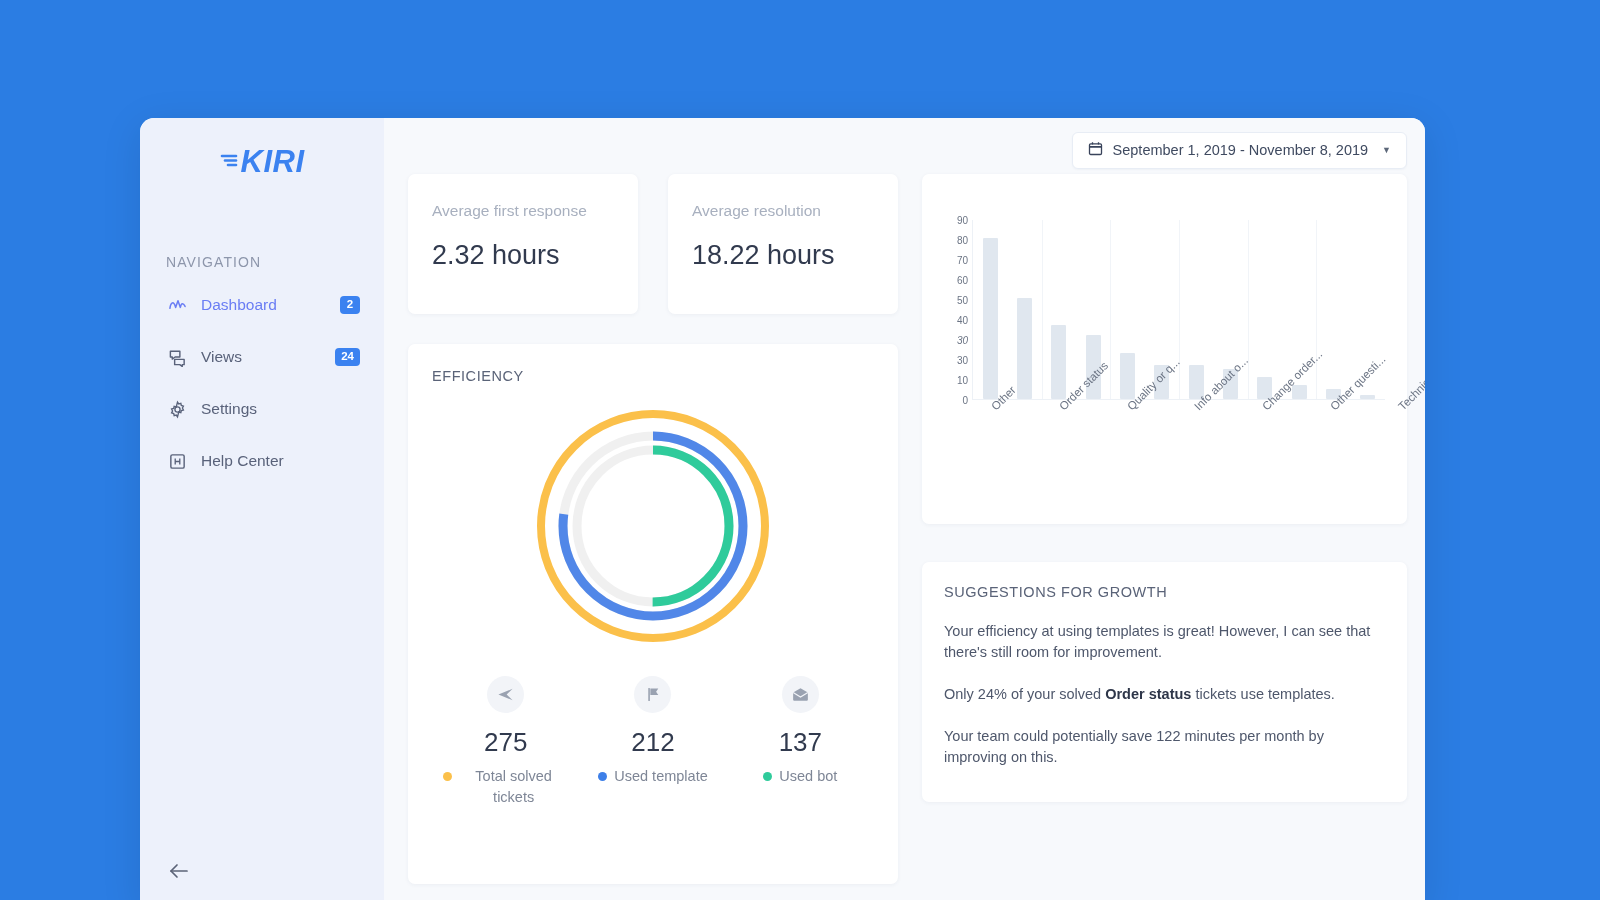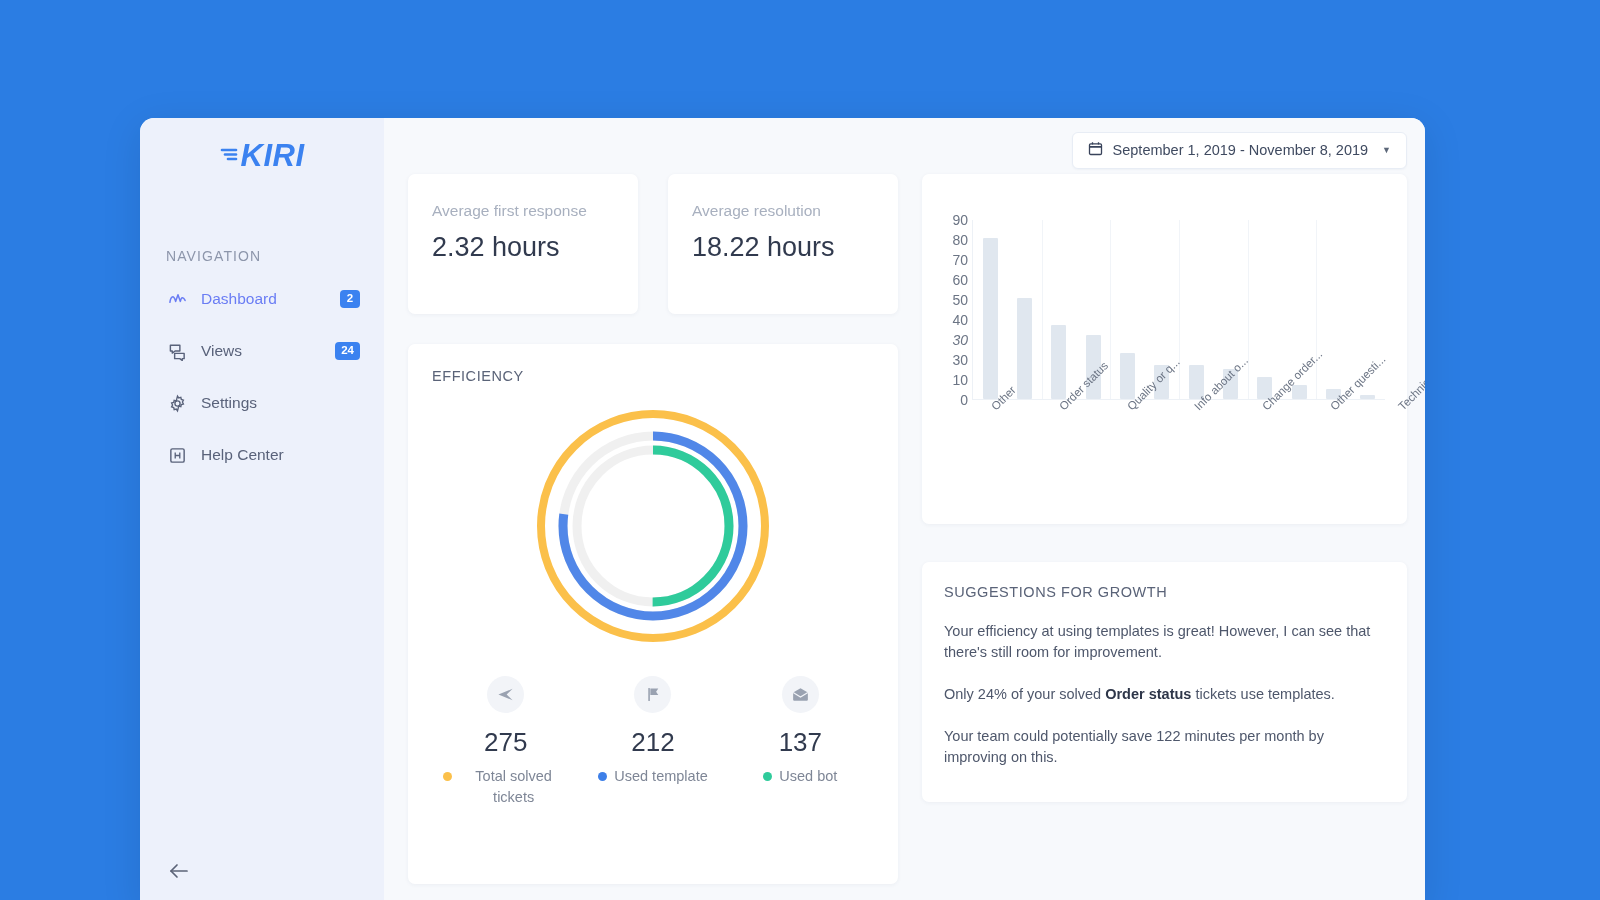--- a/index.html
+++ b/index.html
@@ -22,21 +22,21 @@
   
   #sidebar {
     width: 244px; height: 100%;
     background: #EDF1FB;
     border-radius: 14px 0 0 0;
     position: relative;
     flex: 0 0 244px;
   }
   .logo-wrap {
     display: flex; align-items: center; justify-content: center;
-    padding-top: 20px; padding-bottom: 4px;
+    padding-top: 26px; padding-bottom: 4px;
   }
   .logo-text {
     font-size: 31px; font-weight: bold; font-style: italic;
     color: #3B82F0; letter-spacing: 0.5px;
     font-family: "Liberation Sans", sans-serif;
   }
   .logo-mark { margin-right: 2px; display:inline-block; vertical-align: middle;}
   .nav-label {
     margin: 70px 0 0 26px;
     font-size: 14px; letter-spacing: 1.1px;
@@ -106,21 +106,21 @@
   .col-left { width: 490px; flex: 0 0 490px; }
   .col-right { flex: 1 1 auto; }
   .card {
     background: #FFFFFF;
     border-radius: 7px;
     box-shadow: 0 1px 4px rgba(40,60,100,0.055);
   }
   .kpi-row { display: flex; gap: 30px; }
   .kpi-card { flex: 1 1 0; height: 140px; padding: 28px 24px 0 24px; }
   .kpi-label { font-size: 15.5px; color: #A8B0BF; font-weight: 400; }
-  .kpi-value { font-size: 27px; color: #313A4E; margin-top: 12px; font-weight: 400; }
+  .kpi-value { font-size: 27px; color: #313A4E; margin-top: 20px; font-weight: 400; }
   .card-title {
     font-size: 14.5px; color: #5A6378;
     letter-spacing: 0.55px;
   }
   
   #efficiency-card {
     margin-top: 30px;
     height: 540px;
     padding: 24px 24px 0 24px;
     position: relative;
@@ -158,21 +158,21 @@
     margin-top: 24px;
     height: 180px;
     display: flex;
   }
   #y-axis {
     width: 28px; flex: 0 0 28px;
     position: relative;
   }
   #y-axis .ytick {
     position: absolute; right: 4px;
-    font-size: 14px; color: #6B7484;
+    font-size: 10px; color: #6B7484;
     transform: translateY(-50%);
     white-space: nowrap;
   }
   #plot {
     position: relative; flex: 1 1 auto;
     border-left: 1px solid #EDF1F6;
     border-bottom: 1px solid #EDF1F6;
   }
   #plot .vgrid {
     position: absolute; top: 0; bottom: 0;

